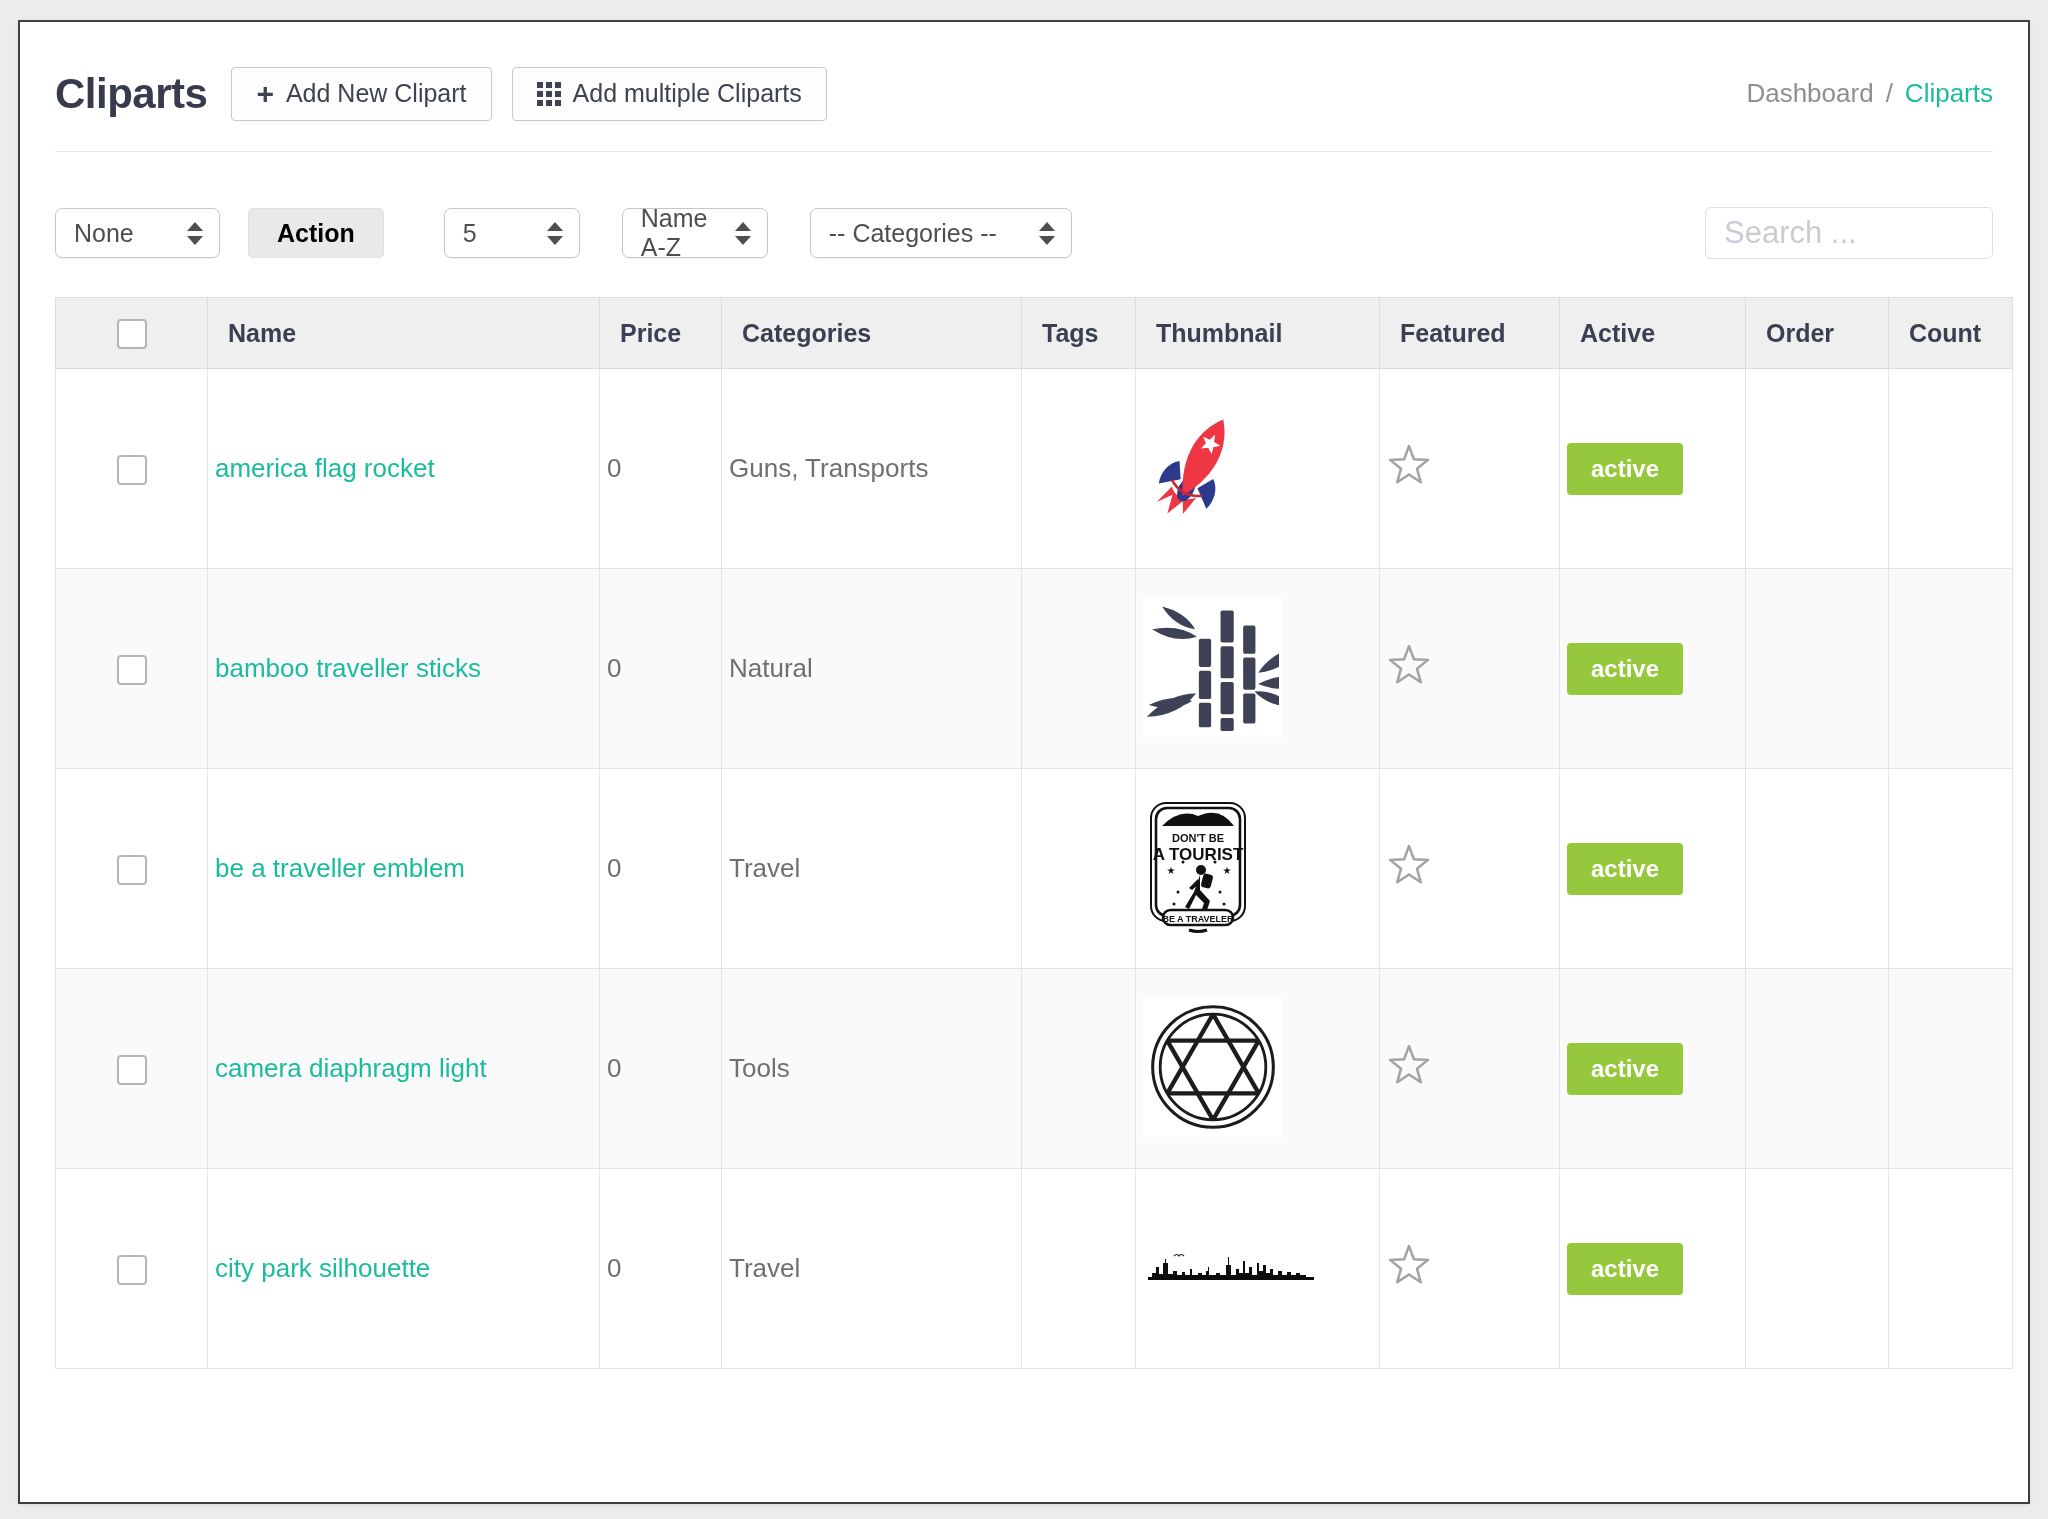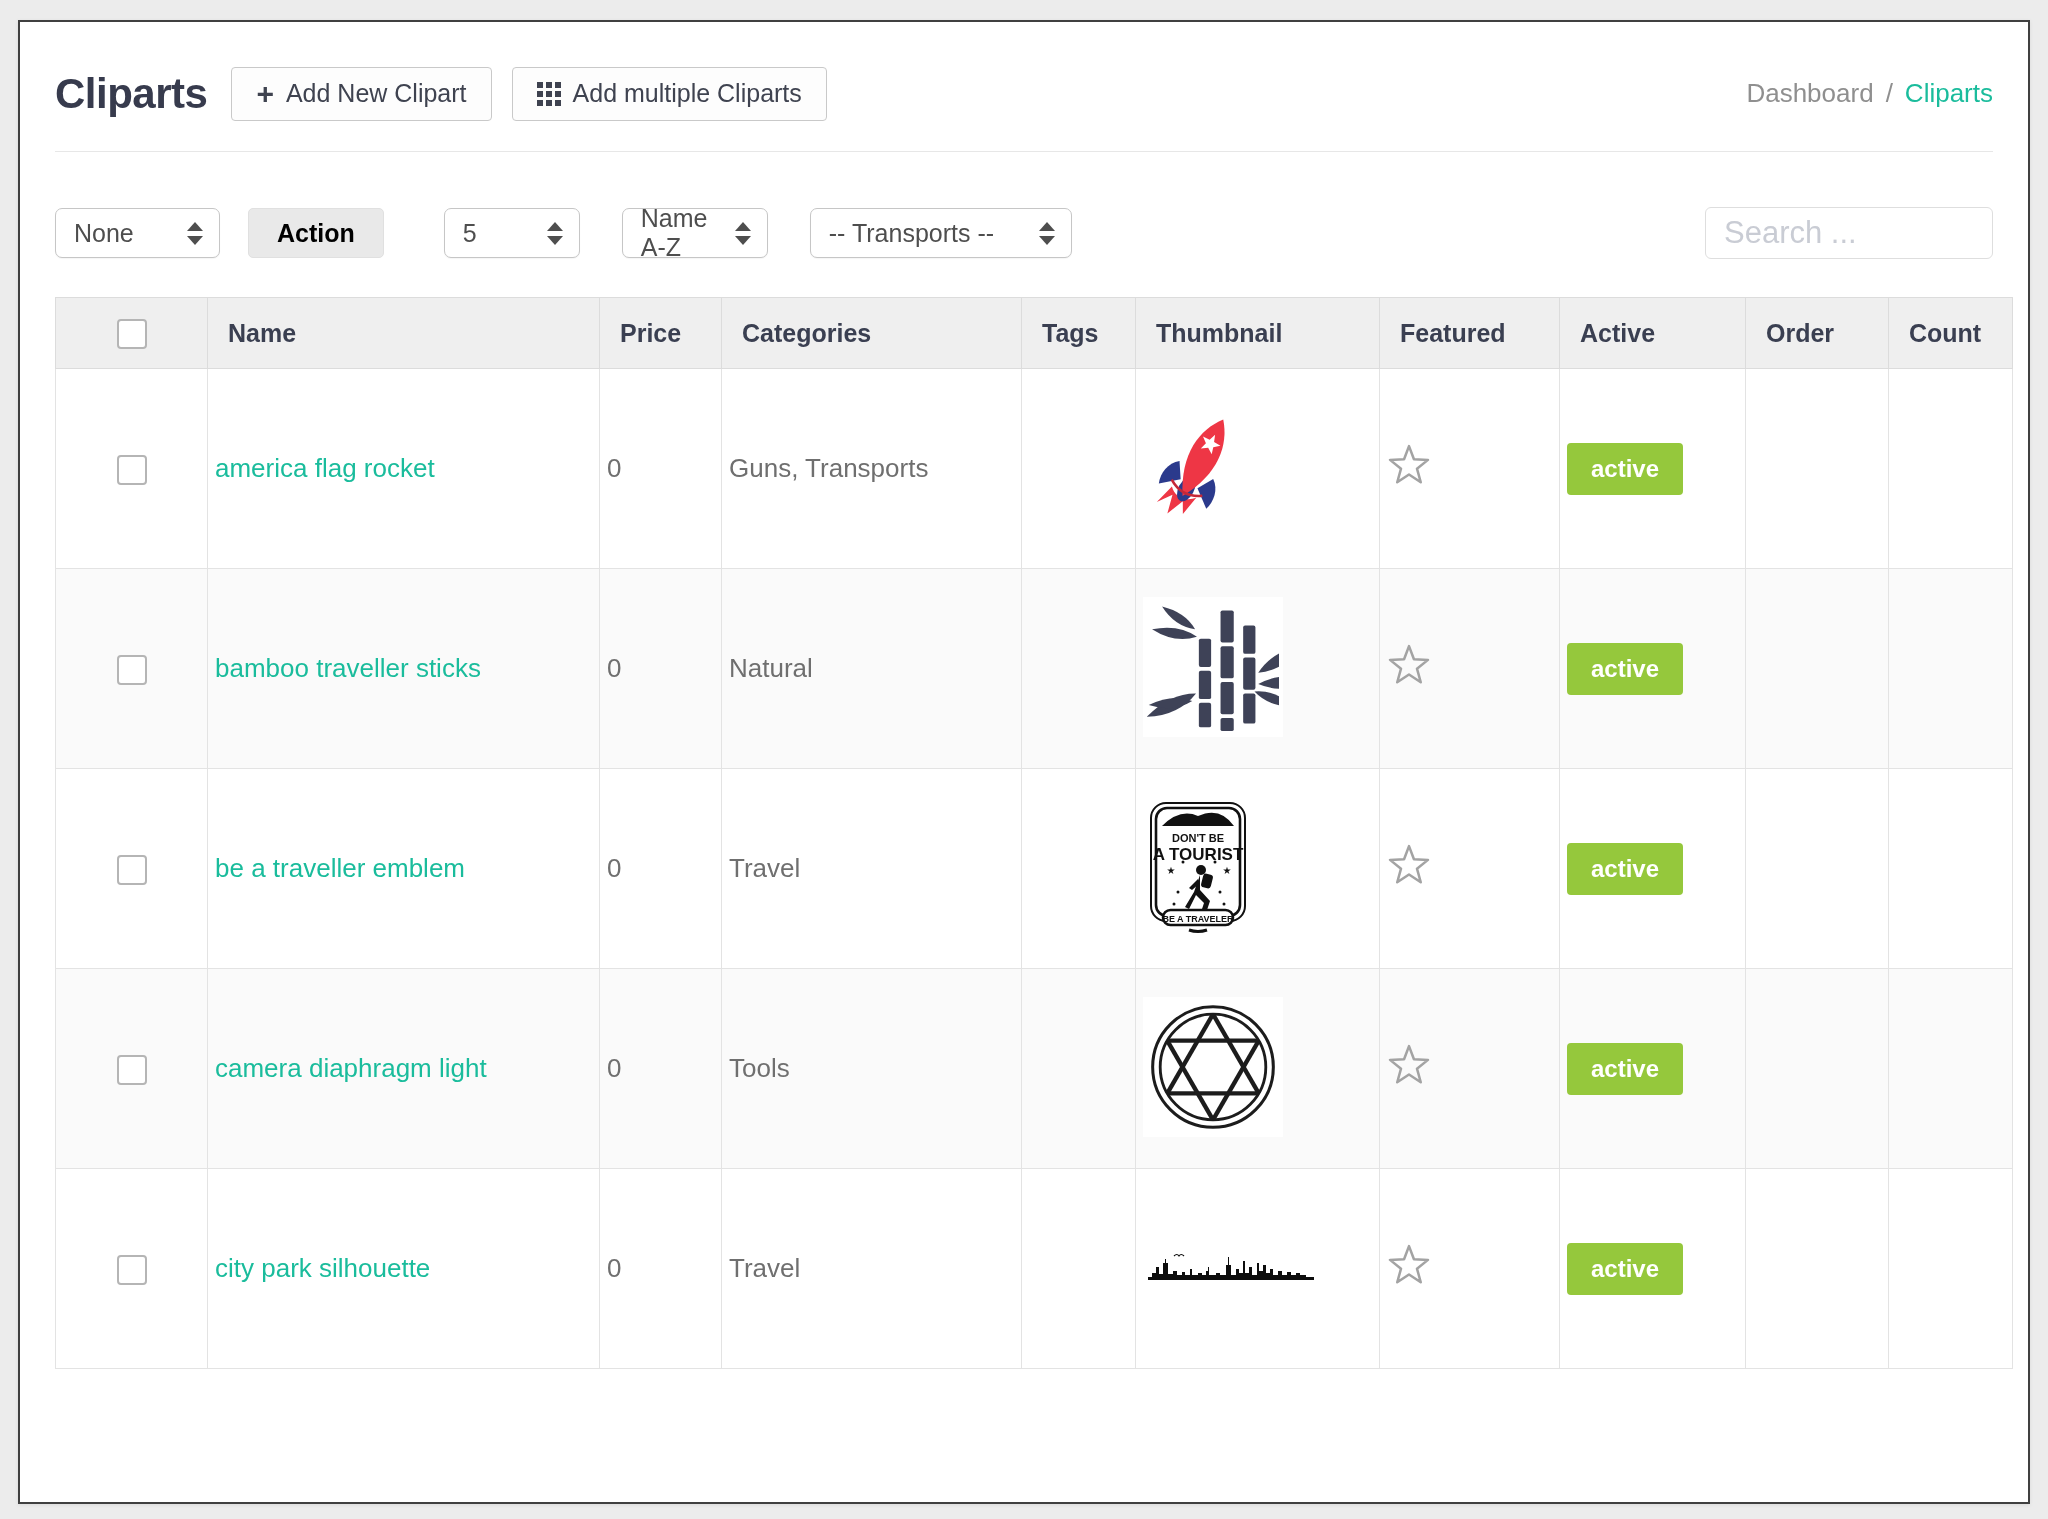--- a/index.html
+++ b/index.html
@@ -249,21 +249,21 @@
 
     <div class="sel sel-sort">
       <span>Name A-Z</span>
       <span class="updown">
           <i class="up"></i>
           <i class="down"></i>
         </span>
     </div>
 
     <div class="sel sel-cat">
-      <span>-- Transports --</span>
+      <span>-- Categories --</span>
       <span class="updown">
           <i class="up"></i>
           <i class="down"></i>
         </span>
     </div>
 
     <input class="search-box" type="text" placeholder="Search ..." style="">
   </div>
 
   <table class="cliparts">

